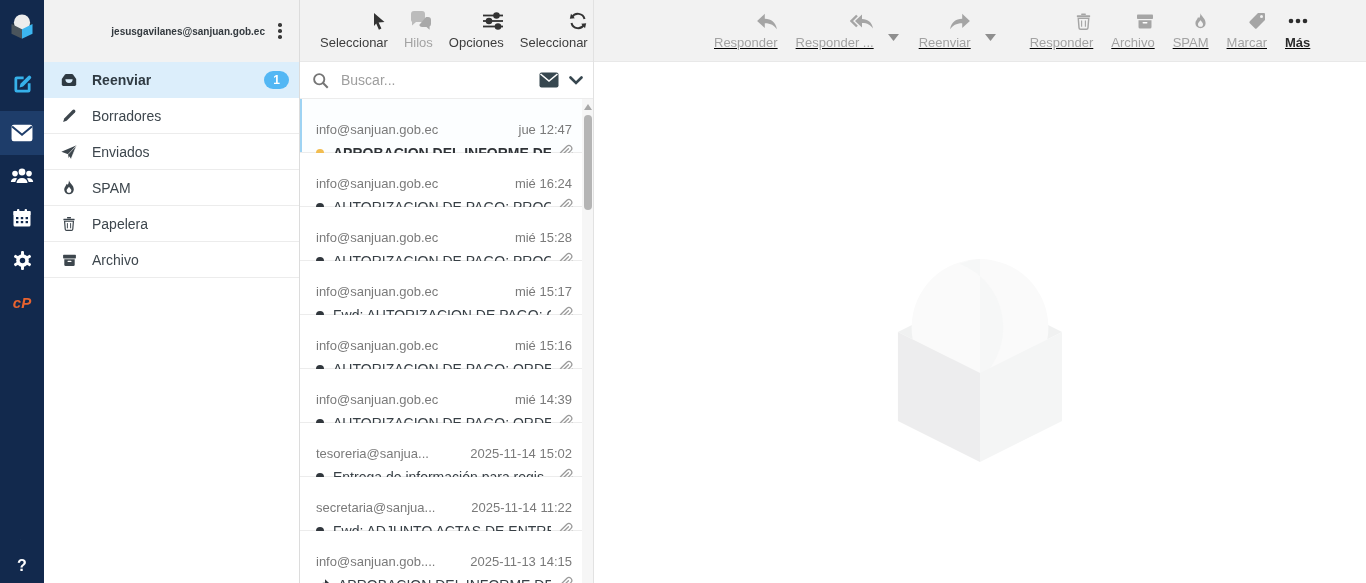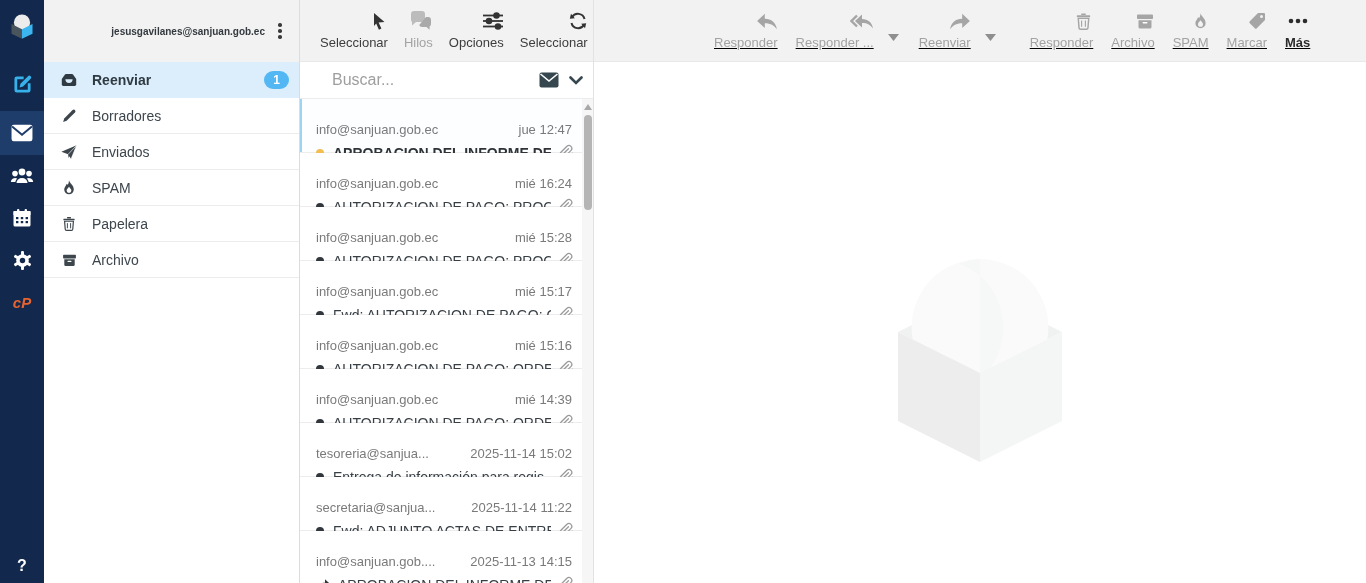--- a/index.html
+++ b/index.html
@@ -45,22 +45,22 @@
   .toolbar-left { padding-left:20px; gap:16px; }
   .tb-btn { display:flex; flex-direction:column; align-items:flex-end; gap:4px; cursor:pointer; }
   .tb-btn svg { display:block; }
   .tb-label { font-size:13px; color:#3d3d3d; white-space:nowrap; }
   .tb-btn.disabled .tb-label { color:#a3a3a3; }
   .tb-caret { cursor:pointer; padding:2px; margin:10px 0 0 -6px; }
 
   
   .searchbar { height:37px; border-bottom:1px solid #ececec; display:flex; align-items:center;
                padding:0 10px 0 12px; background:#fff; flex-shrink:0; }
-  .search-input { flex:1; border:none; outline:none; font-size:16px; color:#444;
-                  font-family:"Liberation Sans", sans-serif; margin-left:20px; background:transparent; }
+  .search-input { flex:1; border:none; outline:none; font-size:14px; color:#444;
+                  font-family:"Liberation Sans", sans-serif; margin-left:12px; background:transparent; }
   .search-input::placeholder { color:#9e9e9e; }
   .search-ctrl { display:flex; align-items:center; gap:10px; cursor:pointer; }
 
   
   .messages { flex:1; position:relative; overflow:hidden; }
   .msg-scroll { position:absolute; left:0; top:0; right:11px; }
   .msg { height:54px; border-bottom:1px solid #ececec; padding:8px 6px 0 16px; position:relative;
          cursor:pointer; background:#fff; }
   .msg.focused { background:#fcfeff; }
   .msg.focused::before { content:""; position:absolute; left:0; top:0; bottom:0; width:2px; background:#9ed3f3; }

